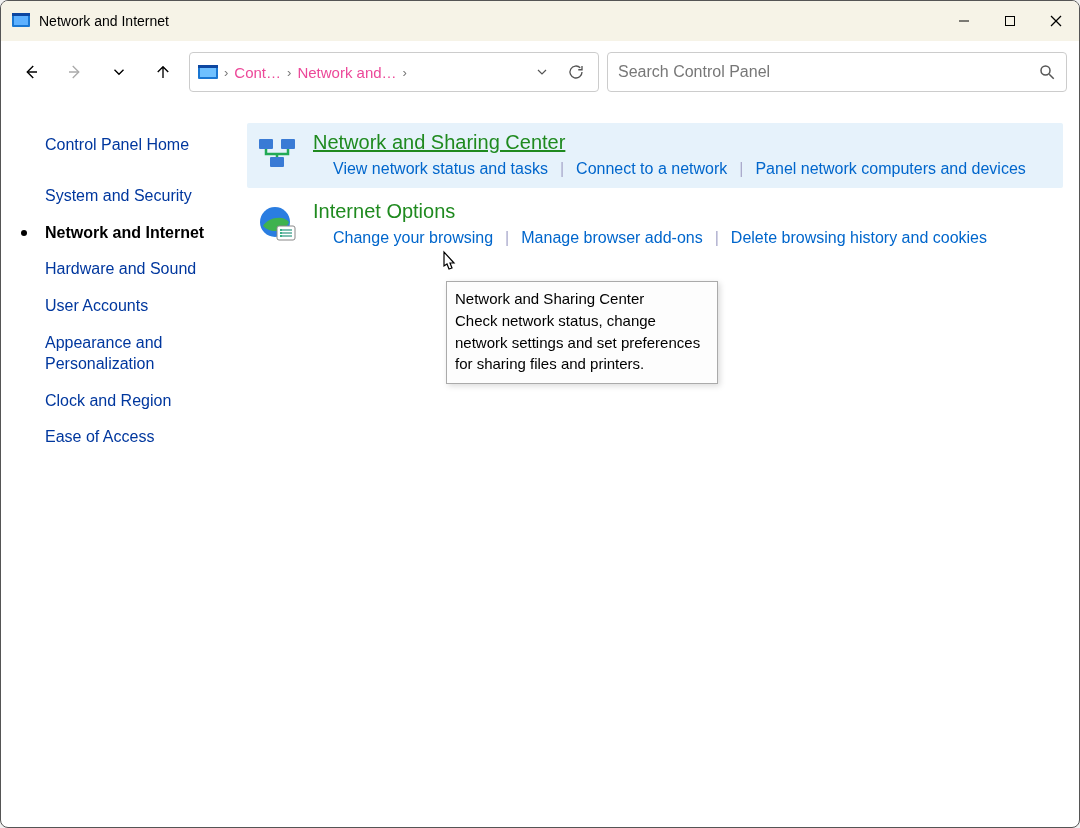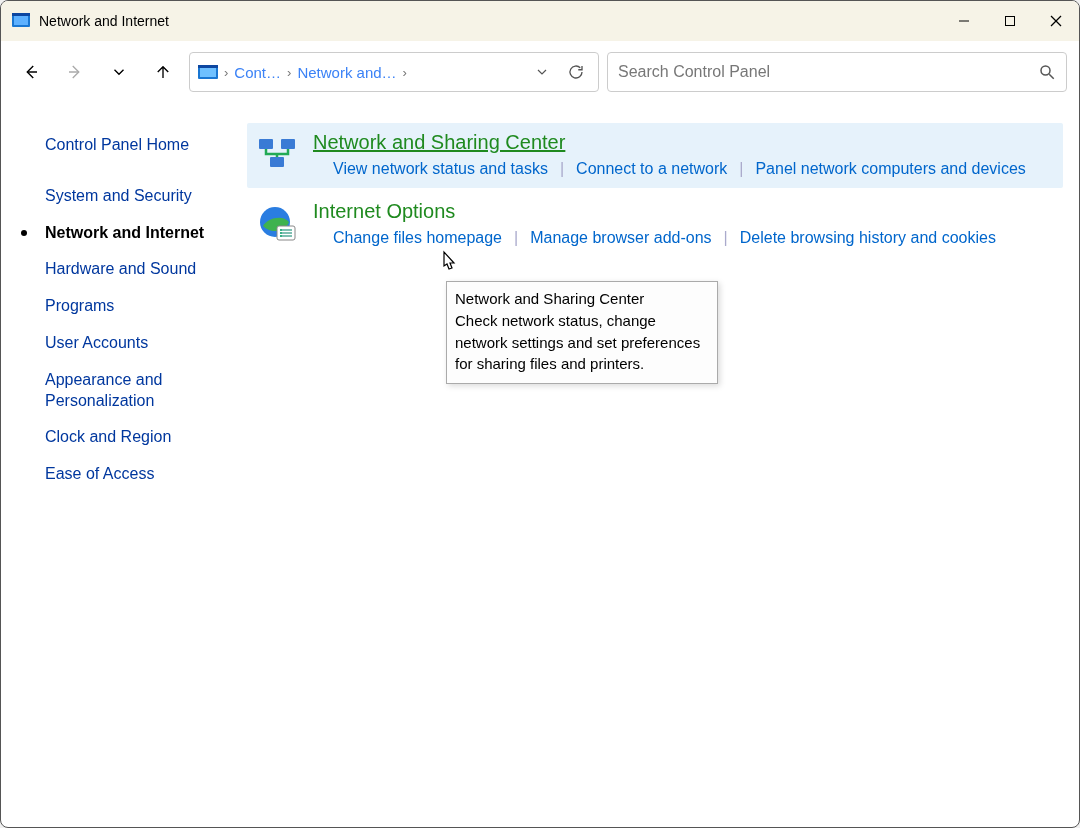--- a/index.html
+++ b/index.html
@@ -71,21 +71,21 @@
     height: 40px;
     border: 1px solid #ccc;
     border-radius: 4px;
     display: flex;
     align-items: center;
     gap: 6px;
     padding: 0 8px;
     min-width: 0;
   }
   .addr-icon { width: 20px; height: 18px; flex-shrink:0; }
-  .crumb { font-size: 15px; color: #3b82f6; white-space: nowrap; text-align: right; }
+  .crumb { font-size: 15px; color: #ec4899; white-space: nowrap; text-align: right; }
   .crumb-sep { color: #777; font-size: 13px; }
   .addr .spacer { flex: 1; }
   .addr-btn { width: 28px; height: 28px; display:flex; align-items:center; justify-content:center; color:#555; }
   .search {
     width: 460px;
     height: 40px;
     border: 1px solid #ccc;
     border-radius: 4px;
     display: flex;
     align-items: center;
@@ -282,21 +282,20 @@
   </div>
 
   <div class="content">
 
     <div class="sidebar">
       <div class="side-item">Control Panel Home</div>
       <div style="height:14px"></div>
       <div class="side-item">System and Security</div>
       <div class="side-item active">Network and Internet</div>
       <div class="side-item">Hardware and Sound</div>
-      <div class="side-item">Programs</div>
       <div class="side-item">User Accounts</div>
       <div class="side-item">Appearance and Personalization</div>
       <div class="side-item">Clock and Region</div>
       <div class="side-item">Ease of Access</div>
     </div>
 
     <div class="main">
 
       <div class="cat hover">
         <svg class="cat-icon" viewBox="0 0 40 40">
@@ -323,21 +322,21 @@
           <path d="M6 22c4-8 20-12 26-4-3 9-18 13-26 4z" fill="#3fb24f"></path>
           <rect x="20" y="22" width="18" height="14" rx="2" fill="#fff" stroke="#888"></rect>
           <path d="M23 26h12M23 29h12M23 32h12" stroke="#5a9" stroke-width="1.4"></path>
           <circle cx="24" cy="26" r="1" fill="#2a7"></circle>
           <circle cx="24" cy="29" r="1" fill="#2a7"></circle>
           <circle cx="24" cy="32" r="1" fill="#2a7"></circle>
         </svg>
         <div class="cat-body">
           <span class="cat-title">Internet Options</span>
           <div class="cat-links">
-            <span class="cat-link">Change files homepage</span>
+            <span class="cat-link">Change your browsing</span>
             <span class="cat-sep">|</span>
             <span class="cat-link">Manage browser add-ons</span>
             <span class="cat-sep">|</span>
             <span class="cat-link">Delete browsing history and cookies</span>
           </div>
         </div>
       </div>
 
     </div>
 

